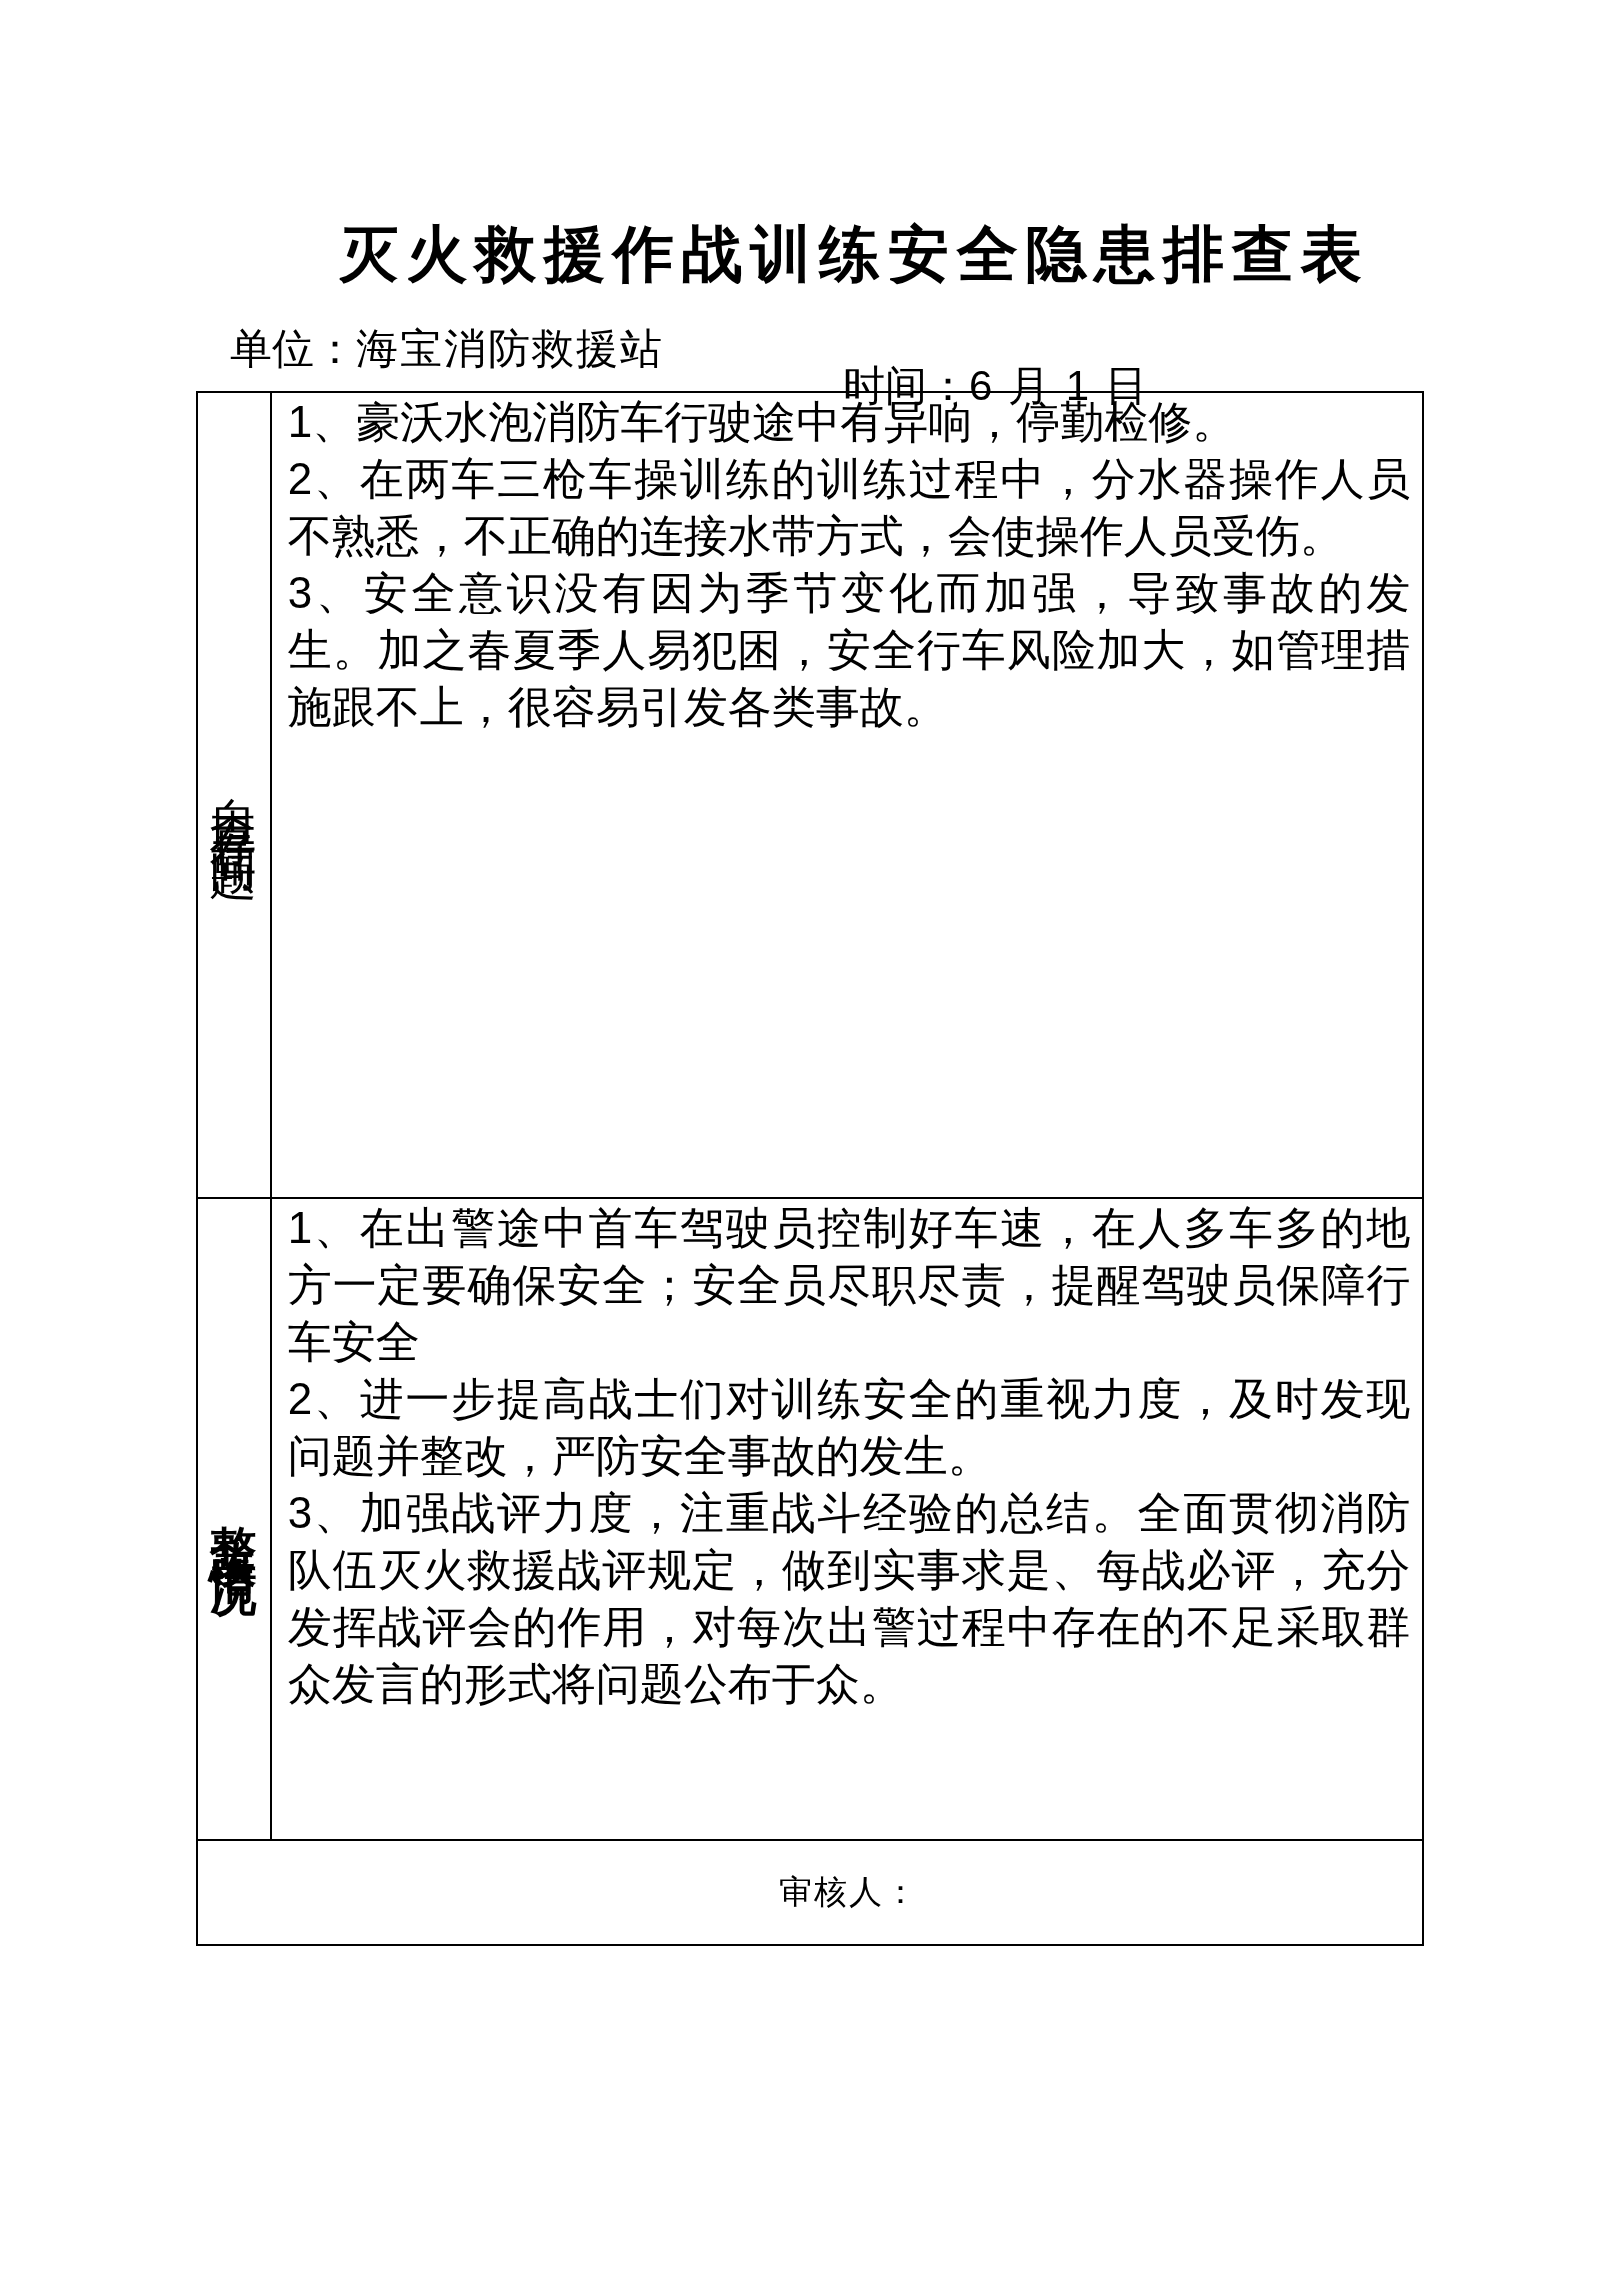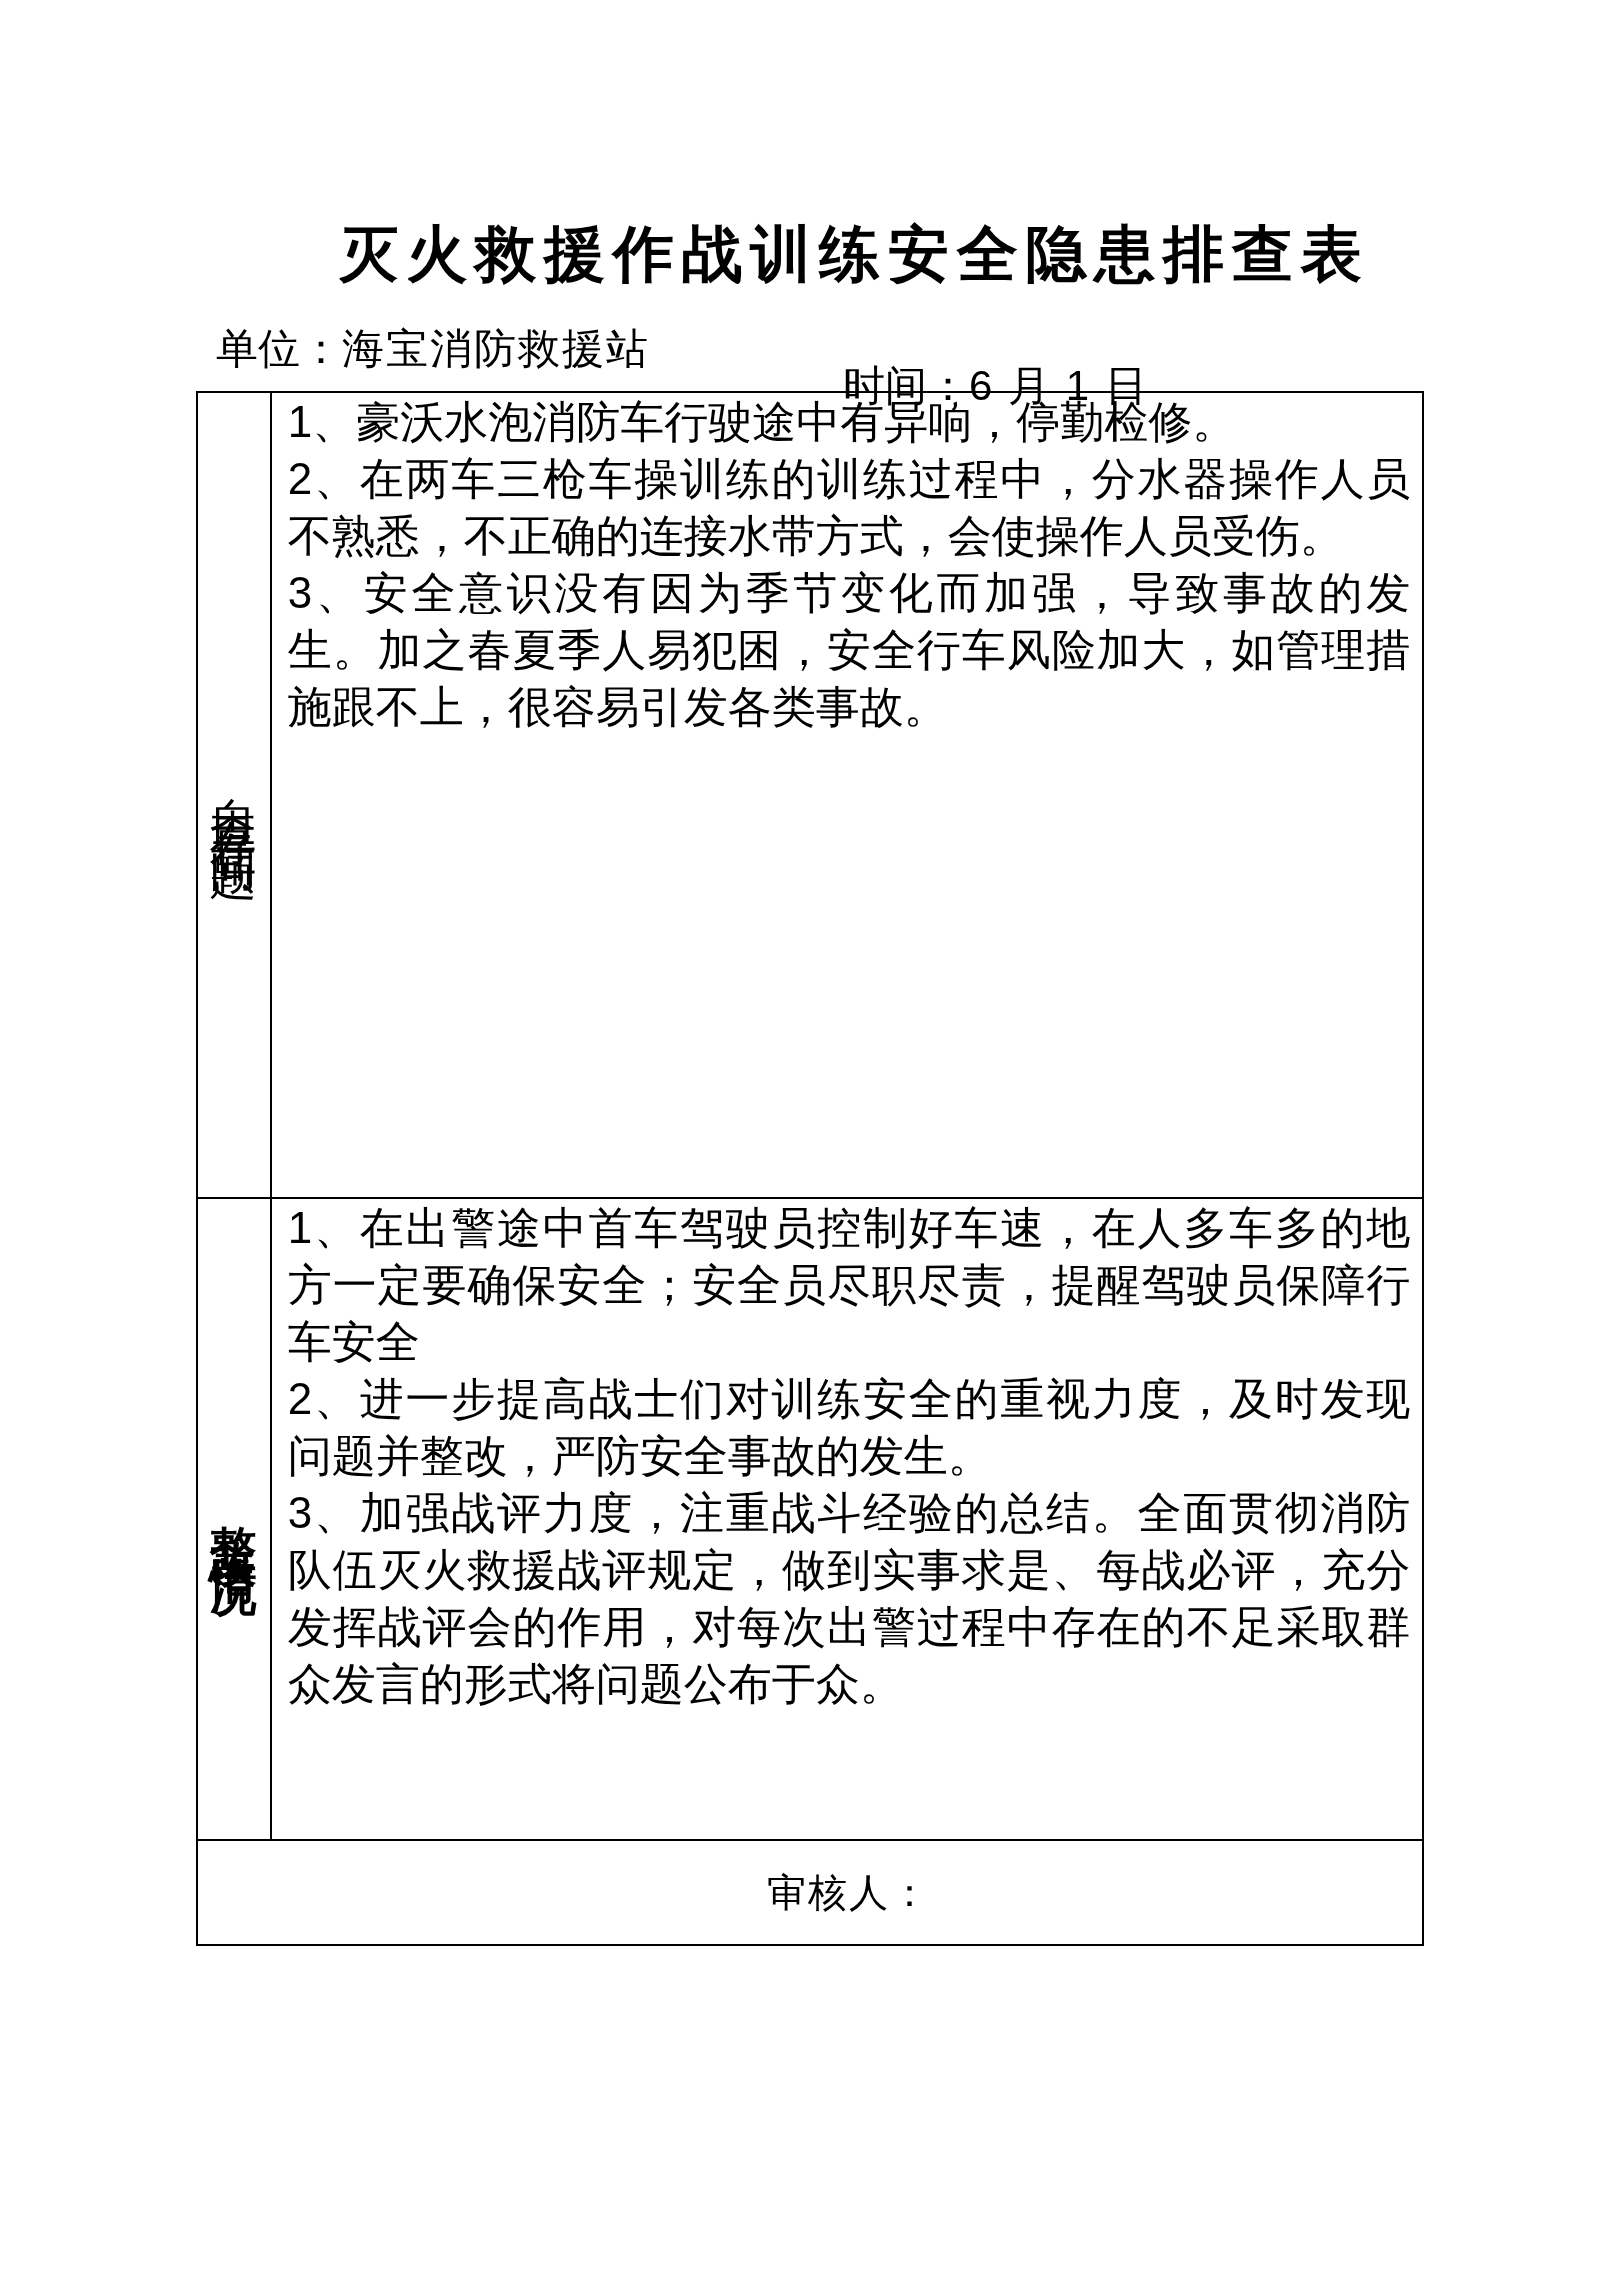--- a/index.html
+++ b/index.html
@@ -25,21 +25,21 @@
     font-size: 61px;
     font-weight: 700;
     letter-spacing: 7.8px;
     white-space: nowrap;
     margin-left: 43px;
   }
 
   .meta-unit {
     position: absolute;
     top: 321px;
-    left: 216px;
+    left: 230px;
     font-size: 42px;
     white-space: nowrap;
   }
   .meta-time {
     position: absolute;
     top: 321px;
     left: 843px;
     font-size: 42px;
     white-space: nowrap;
     margin-top: 37px;
@@ -94,21 +94,21 @@
     flex-direction: column;
     padding: 0 11.8px 0 15.7px;
     font-size: 44px;
     line-height: 57px;
     text-align: justify;
     text-justify: inter-ideograph;
   }
   .td-cell p { margin: 0; }
 
   .reviewer {
-    font-size: 39px;
+    font-size: 33px;
     letter-spacing: 2px;
     transform: translateX(39px);
   }
 </style>
 </head>
 <body>
 
 <div class="doc-title">灭火救援作战训练安全隐患排查表</div>
 
 <div class="meta-unit"><span>单位：</span><span class="val">海宝消防救援站</span></div>

